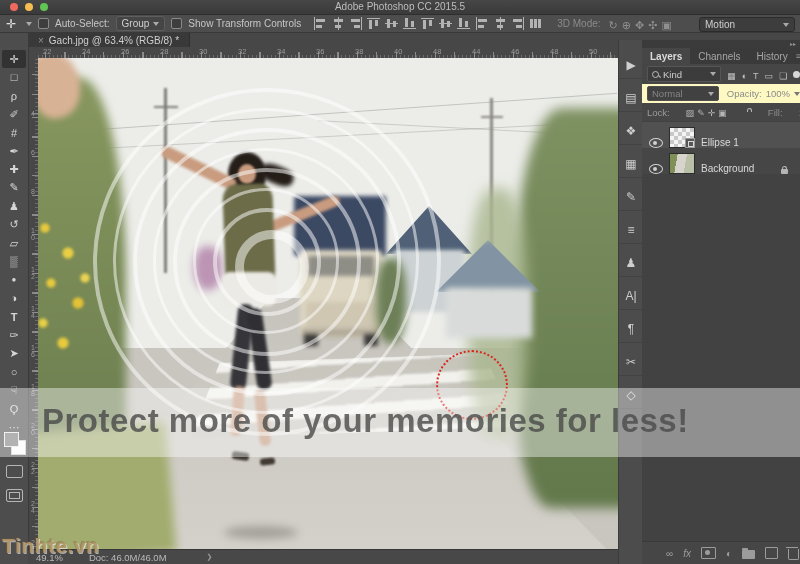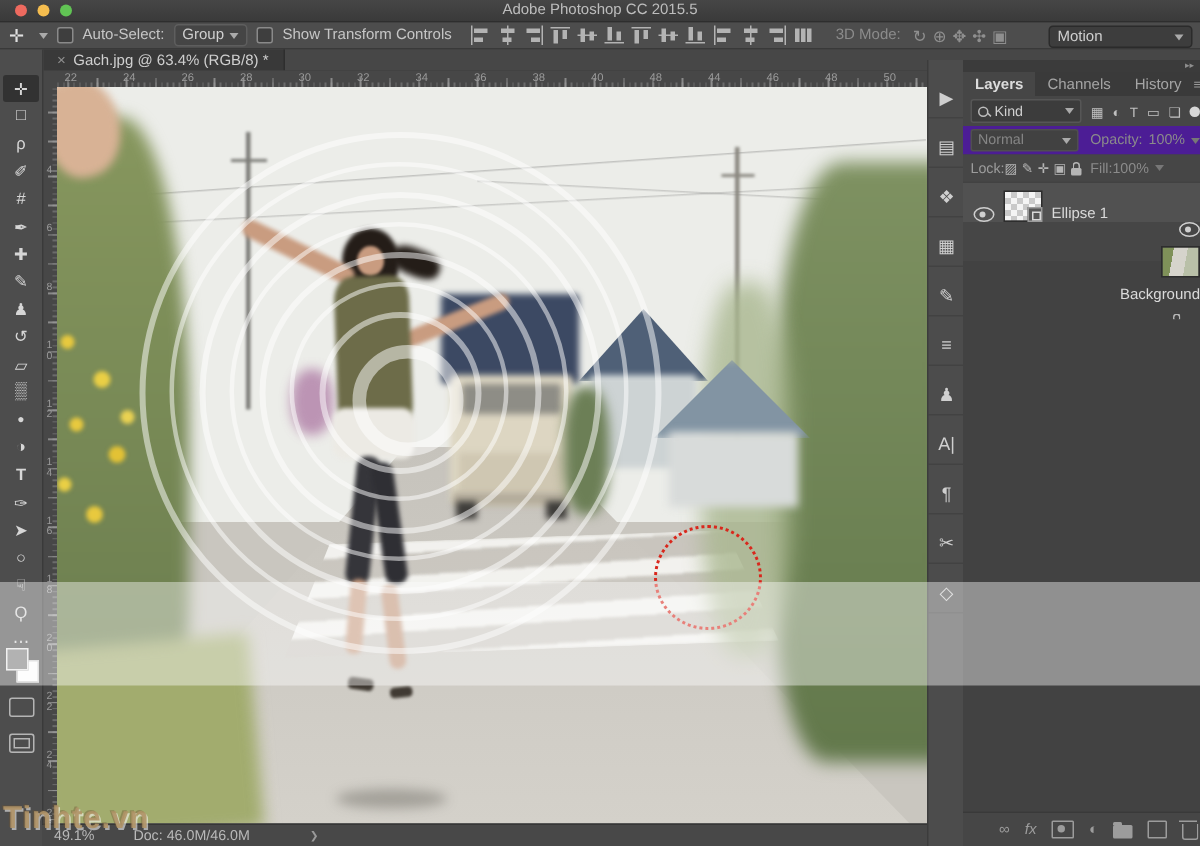--- a/index.html
+++ b/index.html
@@ -57,23 +57,23 @@
   #paneltabs{left:642px;top:48px;width:158px;height:16px;background:#3a3a3a;display:flex;align-items:stretch;font-size:10px}
   .ptab{padding:0 8px;display:flex;align-items:center;color:#a5a5a5}
   .ptab.active{background:#464646;color:#dcdcdc;font-weight:bold}
   #panelmenu{margin-left:auto;color:#9a9a9a;padding-right:5px;display:flex;align-items:center;font-size:9px}
   #filterrow{left:642px;top:64px;width:158px;height:20px;background:#464646;display:flex;align-items:center;padding-left:5px;box-sizing:border-box}
   #kinddd{width:66px;height:14px;background:#3c3c3c;border:1px solid #565656;border-radius:2px;display:flex;align-items:center;gap:4px;padding:0 4px;font-size:9.5px;color:#cfcfcf}
   .magg{width:5px;height:5px;border:1.2px solid #bdbdbd;border-radius:50%;position:relative;flex:none}
   .magg::after{content:'';position:absolute;width:3px;height:1.2px;background:#bdbdbd;transform:rotate(45deg);right:-2.5px;bottom:-.5px}
   .filtericon{font-size:9px;color:#c0c0c0;margin-left:6px}
   #filtertoggle{width:7px;height:7px;border-radius:50%;background:#d8d8d8;margin-left:6px}
-  #blendrow{left:642px;top:84px;width:158px;height:19px;background:#4c1d95;display:flex;align-items:center;padding-left:5px;box-sizing:border-box;font-size:9.5px}
+  #blendrow{left:642px;top:84px;width:158px;height:19px;background:#fef9c3;display:flex;align-items:center;padding-left:5px;box-sizing:border-box;font-size:9.5px}
   #blenddd{width:62px;height:13px;background:#414141;border:1px solid #4f4f4f;border-radius:2px;color:#858585;display:flex;align-items:center;justify-content:space-between;padding:0 4px}
-  #lockrow{left:642px;top:103px;width:158px;height:18px;background:#464646;display:flex;align-items:center;gap:0;padding-left:5px;box-sizing:border-box;font-size:9.5px;color:#9c9c9c}
+  #lockrow{left:642px;top:103px;width:158px;height:18px;background:#464646;display:flex;align-items:center;gap:16px;padding-left:5px;box-sizing:border-box;font-size:9.5px;color:#9c9c9c}
   .lockicn{font-size:9px;color:#b5b5b5}
   .lockg{width:7px;height:5px;background:#b5b5b5;border-radius:1px;position:relative;display:inline-block;margin-top:4px}
   .lockg::before{content:'';position:absolute;left:1px;top:-3.5px;width:3px;height:3px;border:1.2px solid #b5b5b5;border-bottom:none;border-radius:3px 3px 0 0}
   .lrow{position:absolute;left:642px;width:158px;height:26px;display:flex;align-items:flex-end;gap:6px;padding-left:7px;box-sizing:border-box}
   .eye{width:12px;height:8px;border:1px solid #cfcfcf;border-radius:50%;position:relative;flex:none}
   .eye::after{content:'';position:absolute;left:3px;top:1.5px;width:4px;height:4px;border-radius:50%;background:#cfcfcf}
   .thumb{width:24px;height:19px;border:1px solid #2d2d2d;flex:none;position:relative}
   .thumb.checker{background:repeating-conic-gradient(#c9c9c9 0 25%,#f4f4f4 0 50%) 0 0/8px 8px}
   .thumb .badge{position:absolute;right:-1px;bottom:-1px;width:8px;height:8px;background:#565656;border:1px solid #9b9b9b}
   .thumb .badge::after{content:'';position:absolute;left:1.5px;top:1.5px;width:4px;height:4px;border:1px solid #d8d8d8}
@@ -377,21 +377,21 @@
   <span class="ddcaret" style="border-top-color:#777"></span>
 </div>
 <div id="layerrows">
     <div class="lrow abs" style="top: 122px; background: rgb(81, 81, 81);">
       <span class="eye"></span>
       <span class="thumb checker">
         <span class="badge"></span>
       </span>
       <span class="lname">Ellipse 1</span>
     </div>
-    <div class="lrow abs" style="top: 148px; background: rgb(70, 70, 70); flex-direction: column;">
+    <div class="lrow abs" style="top: 148px; background: rgb(70, 70, 70);">
       <span class="eye"></span>
       <span class="thumb photo"></span>
       <span class="lname">Background</span>
       <span class="lockg" style="margin-left: auto; margin-right: 12px;"></span>
     </div>
   </div>
 <div class="abs" id="panelbottom">
     <span class="bicon">∞</span>
     <span class="bicon" style="font-style: italic;">fx</span>
     <span class="bicon maskg"></span>
@@ -406,14 +406,15 @@
       <div class="ring" style="width: 340px; height: 340px; left: 0px; top: 0px; border-width: 4px; position: absolute;"></div>
       <div class="ring" style="width: 300px; height: 300px; left: 20px; top: 20px; border-width: 3px; position: absolute;"></div>
       <div class="ring" style="width: 260px; height: 260px; left: 40px; top: 40px; border-width: 4px; position: absolute;"></div>
       <div class="ring" style="width: 220px; height: 220px; left: 60px; top: 60px; border-width: 3px; position: absolute;"></div>
       <div class="ring" style="width: 180px; height: 180px; left: 80px; top: 80px; border-width: 4px; position: absolute;"></div>
       <div class="ring" style="width: 140px; height: 140px; left: 100px; top: 100px; border-width: 3px; position: absolute;"></div>
       <div class="ring" style="width: 100px; height: 100px; left: 120px; top: 120px; border-width: 4px; position: absolute;"></div>
       <div class="ring" style="width: 56px; height: 56px; left: 142px; top: 142px; border-width: 9px; position: absolute;"></div>
     </div>
   <div id="banner"></div>
+  <div id="bannertext">Protect more of your memories for less!</div>
   <div id="tinhte">Tinhte.vn</div>
 </div>
 
 </body></html>

